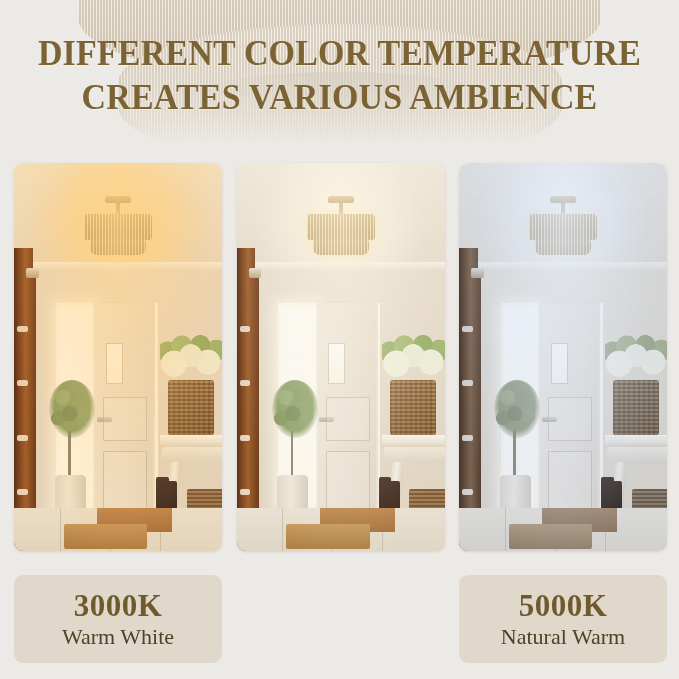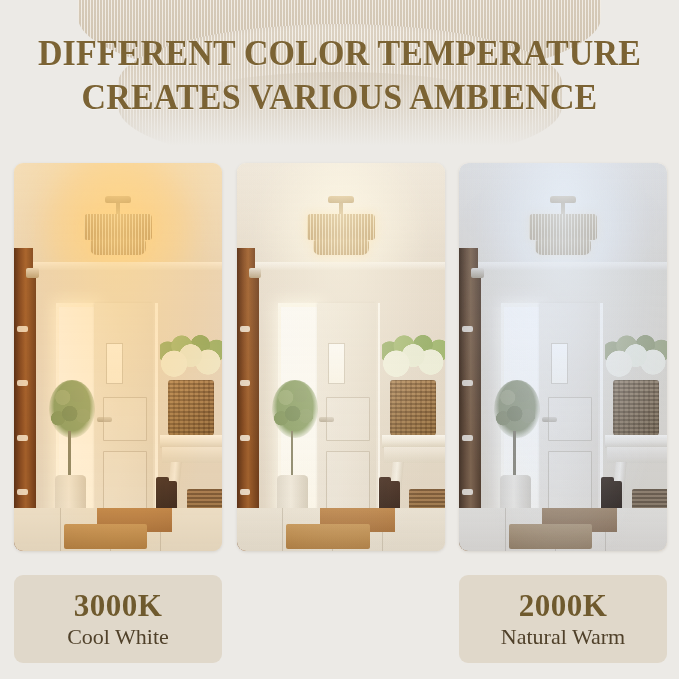--- a/index.html
+++ b/index.html
@@ -579,19 +579,19 @@
       <div class="tint"></div>
       <div class="tint2"></div>
     </div>
   </div>
 
 </div>
 
 <div id="labels">
   <div class="label-card">
     <div class="kelvin">3000K</div>
-    <div class="whitename">Cool White</div>
+    <div class="whitename">Warm White</div>
   </div>
   <div class="label-card">
-    <div class="kelvin">2000K</div>
+    <div class="kelvin">5000K</div>
     <div class="whitename">Natural Warm</div>
   </div>
 </div>
 
 </body></html>

